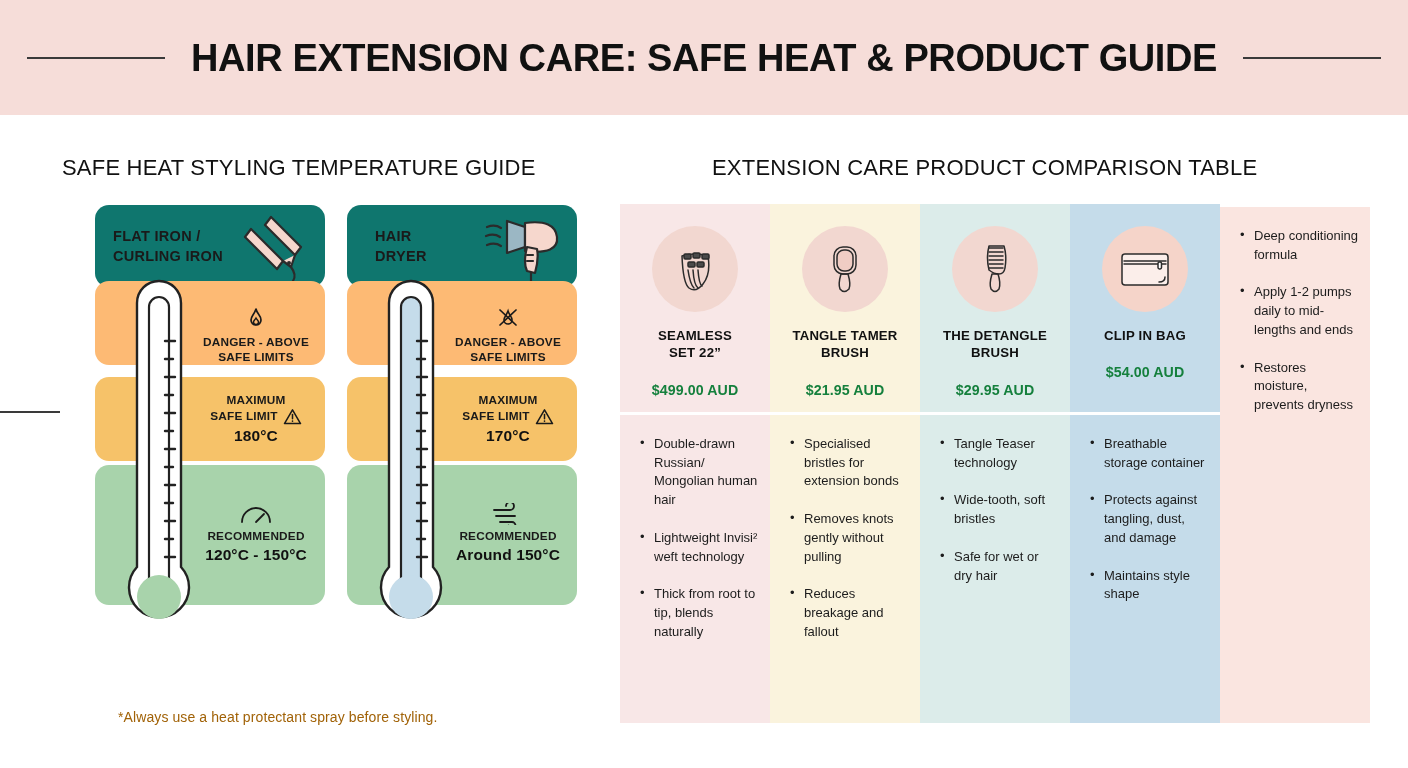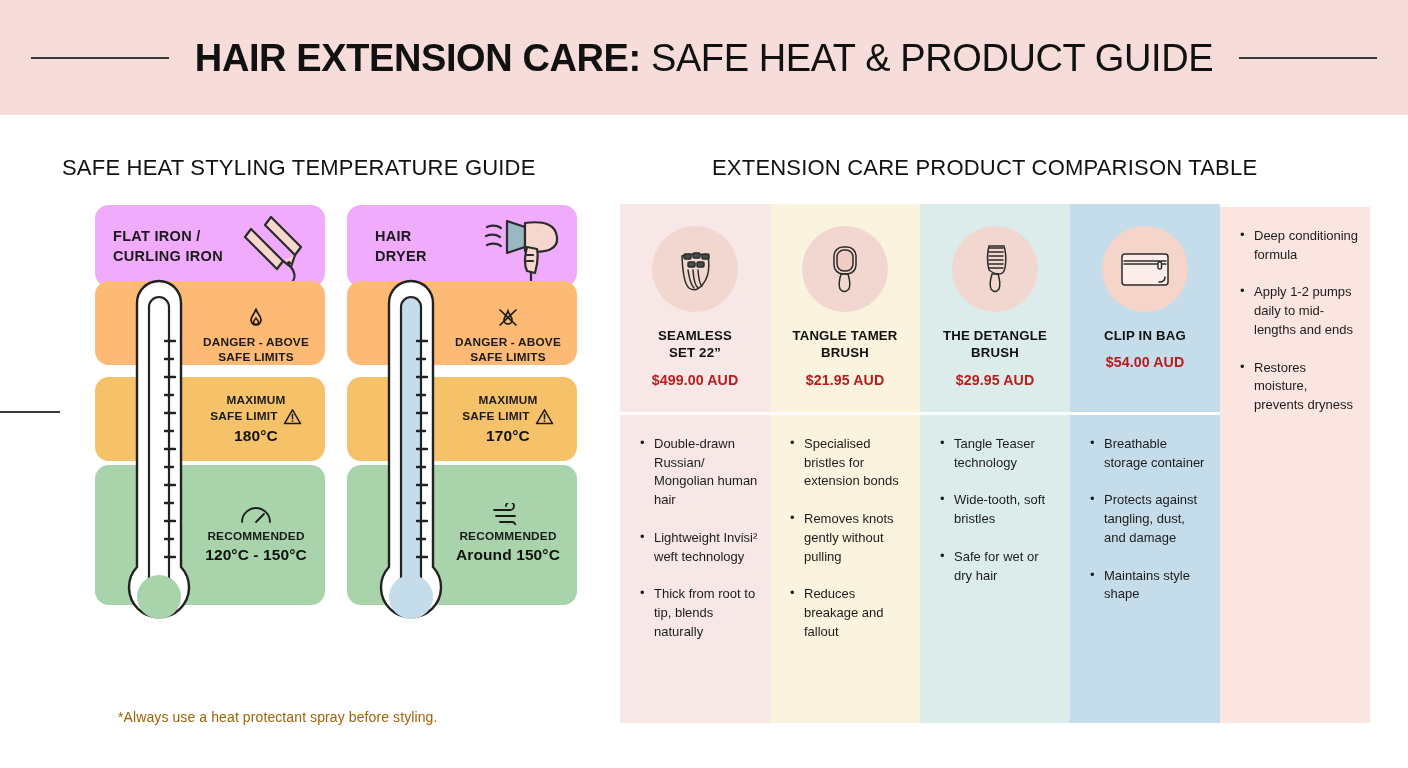--- a/index.html
+++ b/index.html
@@ -19,21 +19,21 @@
   }
   .banner-rule { height:2px; background:#3a3a3a; flex:0 0 auto; }
   .rule-left  { width:138px; margin-right:26px; }
   .rule-right { width:138px; margin-left:26px; }
   .banner-title {
     font-size:38px; letter-spacing:-0.4px; color:#111;
     white-space:nowrap; line-height:1;
     font-family:"Liberation Sans", sans-serif;
   }
   .banner-title .b { font-weight:bold; }
-  .banner-title .n { font-weight:400; }
+  .banner-title .n { font-weight:700; }
 
   
   .side-rule {
     position:absolute; left:0; top:411px; width:60px; height:2px; background:#3a3a3a;
   }
 
   
   .sect-title {
     position:absolute; font-weight:normal; font-size:22px; color:#111;
     letter-spacing:0.2px; white-space:nowrap;
@@ -42,21 +42,21 @@
   #title-prod { left:712px; top:155px; }
 
   
   .thermo { position:absolute; top:205px; width:230px; height:465px; }
   #thermo-0 { left:95px; }
   #thermo-1 { left:347px;padding-left:8px; }
 
   .band {
     position:absolute; left:0; width:230px; border-radius:14px;
   }
-  .band.head { top:0;   height:82px;  background:#f0abfc; }
+  .band.head { top:0;   height:82px;  background:#0f766e; }
   .band.danger { top:76px; height:84px; background:#fdba74; }
   .band.max    { top:172px; height:84px; background:#f6c269; }
   .band.rec    { top:260px; height:140px; background:#a8d3ab; }
 
   .band-txt { position:absolute; left:96px; width:130px; text-align:center; }
 
   .devlabel {
     position:absolute; left:18px; top:22px; width:110px;
     font-weight:bold; font-size:14.5px; color:#1a1a1a; line-height:1.35;
     letter-spacing:0.3px;
@@ -94,21 +94,21 @@
   .col-head { height:208px; width:100%; display:flex; flex-direction:column; align-items:center; }
   .circle {
     width:86px; height:86px; border-radius:50%; background:#f2d7d0;
     margin-top:22px; display:flex; align-items:center; justify-content:center;
   }
   .pname {
     margin-top:15px; font-weight:bold; font-size:13.2px; color:#111;
     text-align:center; line-height:1.32; letter-spacing:0.2px; padding:0 4px;
   }
   .pprice {
-    margin-top:10px; font-weight:bold; font-size:14.2px; color:#b91c1c;
+    margin-top:20px; font-weight:bold; font-size:14.2px; color:#15803d;
     text-align:left; letter-spacing:0.1px;
   }
   .divider { width:100%; height:3px; background:#ffffff; }
   .bullets { width:100%; padding:20px 10px 0 20px; }
   .bullets li {
     list-style:none; position:relative; padding-left:14px;
     font-size:13px; color:#1c1c1c; line-height:1.44; margin-bottom:19px;
   }
   .bullets li:before {
     content:"•"; position:absolute; left:0; top:-1px; font-size:13px; color:#1c1c1c;

